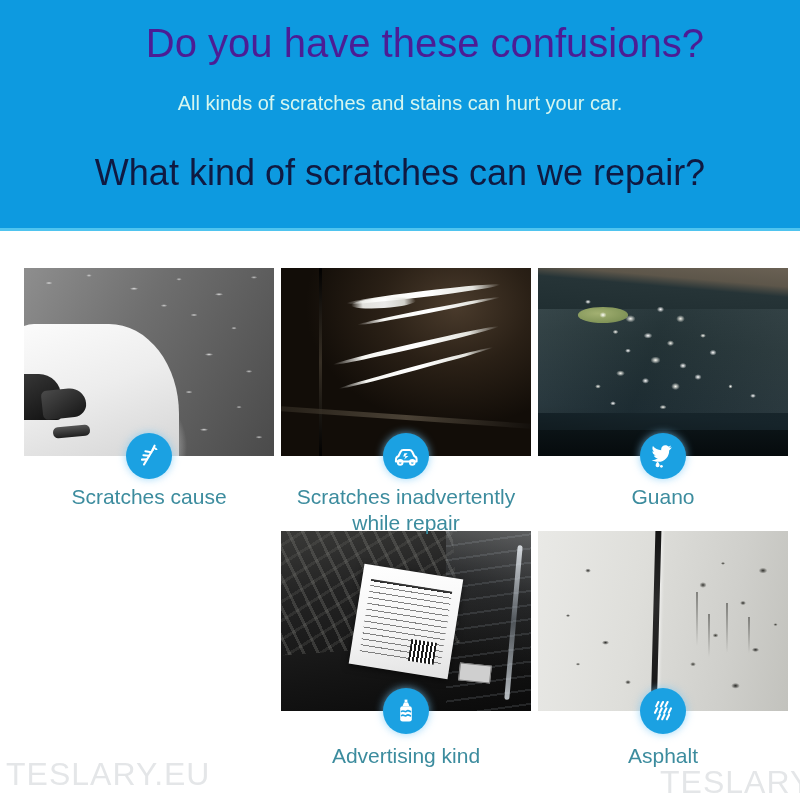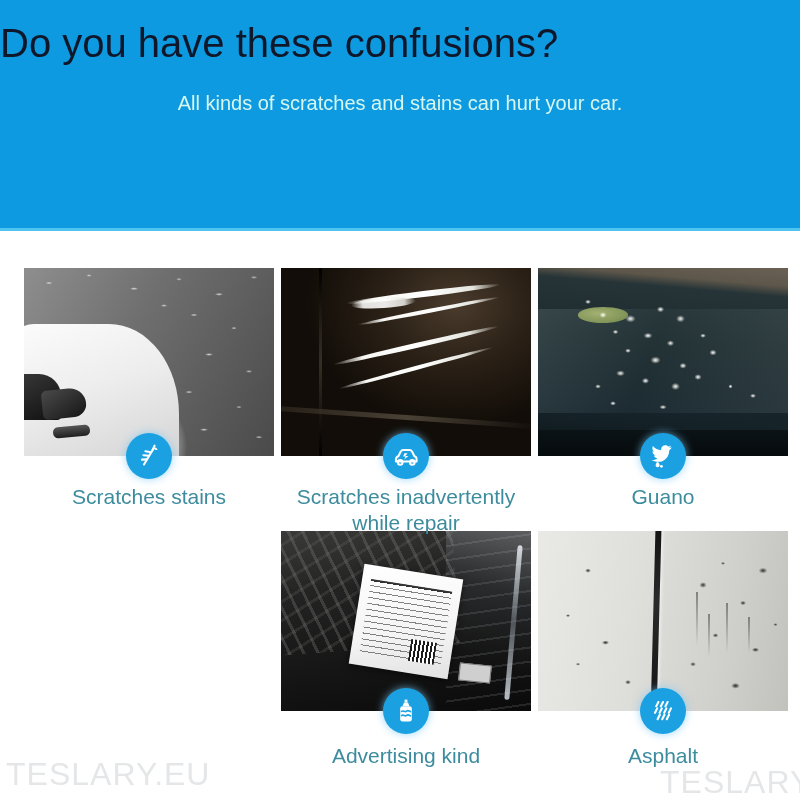--- a/index.html
+++ b/index.html
@@ -28,24 +28,24 @@
     position: absolute;
     left: 0; bottom: 0;
     width: 800px;
     height: 3px;
     background: #4fc4ef;
   }
   .headline-1 {
     position: absolute;
     left: 0; top: 21px;
     width: 704px;
-    text-align: left;
+    text-align: right;
     font-size: 40px;
     font-weight: 400;
-    color: #0f172a;
+    color: #4c1d95;
     letter-spacing: 0px;
     white-space: nowrap;
   }
   .headline-2 {
     position: absolute;
     left: 0; top: 92px;
     width: 800px;
     text-align: center;
     font-size: 20px;
     font-weight: 400;
@@ -428,20 +428,21 @@
   }
   .watermark.wm-left { left: 6px; top: 756px; }
   .watermark.wm-right { left: 660px; top: 764px; }
 </style>
 </head>
 <body>
 
 <div class="header">
   <div class="headline-1">Do you have these confusions?</div>
   <div class="headline-2">All kinds of scratches and stains can hurt your car.</div>
+  <div class="headline-3">What kind of scratches can we repair?</div>
   <div class="header-edge"></div>
 </div>
 
 <div class="grid">
 
   <div class="cell r0 c0">
     <div class="photo">
       <div class="photo-inner ph-branches">
         <div class="foliage"></div>
         <div class="car-body">
@@ -457,21 +458,21 @@
           <path d="M18.5 6.5 L9 22.5"></path>
           <path d="M16.2 10.2 L10.4 9.2"></path>
           <path d="M14.0 13.8 L8.4 13.2"></path>
           <path d="M11.8 17.4 L7.0 17.6"></path>
           <path d="M17.6 8.0 L19.6 3.6"></path>
         </g>
         <path d="M18.6 5.2 C20.6 5.0 22.2 6.2 22.6 8.0 C20.8 8.4 19.2 7.4 18.6 5.2 Z" fill="#ffffff"></path>
       </svg>
     </div>
     <div class="caption">
-      <span>Scratches stains</span><br>
+      <span>Scratches cause</span><br>
     </div>
   </div>
 
   <div class="cell r0 c1">
     <div class="photo">
       <div class="photo-inner ph-scratch">
         <div class="panel-seam"></div>
         <div class="trim-line"></div>
         <div class="scr s1"></div>
         <div class="scr s5"></div>

